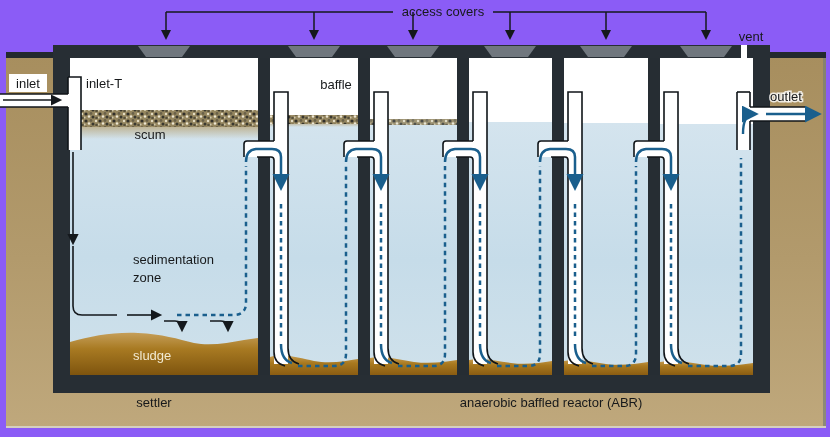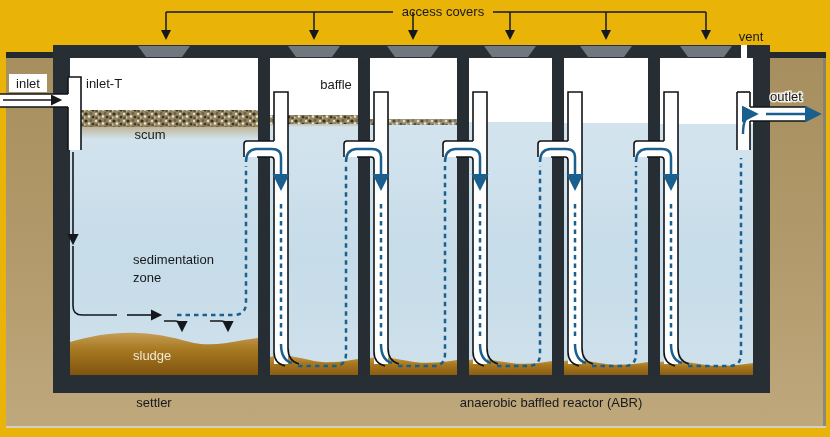--- a/index.html
+++ b/index.html
@@ -1,16 +1,16 @@
 <!DOCTYPE html>
 <html><head>
 <meta charset="utf-8">
 <style>
   html,body{margin:0;padding:0;background:#ffffff;}
-  .stage{position:relative;width:830px;height:437px;background:#eab308;overflow:hidden;}
+  .stage{position:relative;width:830px;height:437px;background:#8b5cf6;overflow:hidden;}
   svg{display:block;}
   text{font-family:"Liberation Sans", sans-serif;font-size:13px;fill:#17191b;}
   text.cream{fill:#f2ead2;}
   text.halo{paint-order:stroke;stroke:rgba(255,255,255,0.8);stroke-width:3px;}
 </style>
 </head>
 <body>
 
 <div class="stage">
 <svg width="830" height="437" viewBox="0 0 830 437">

